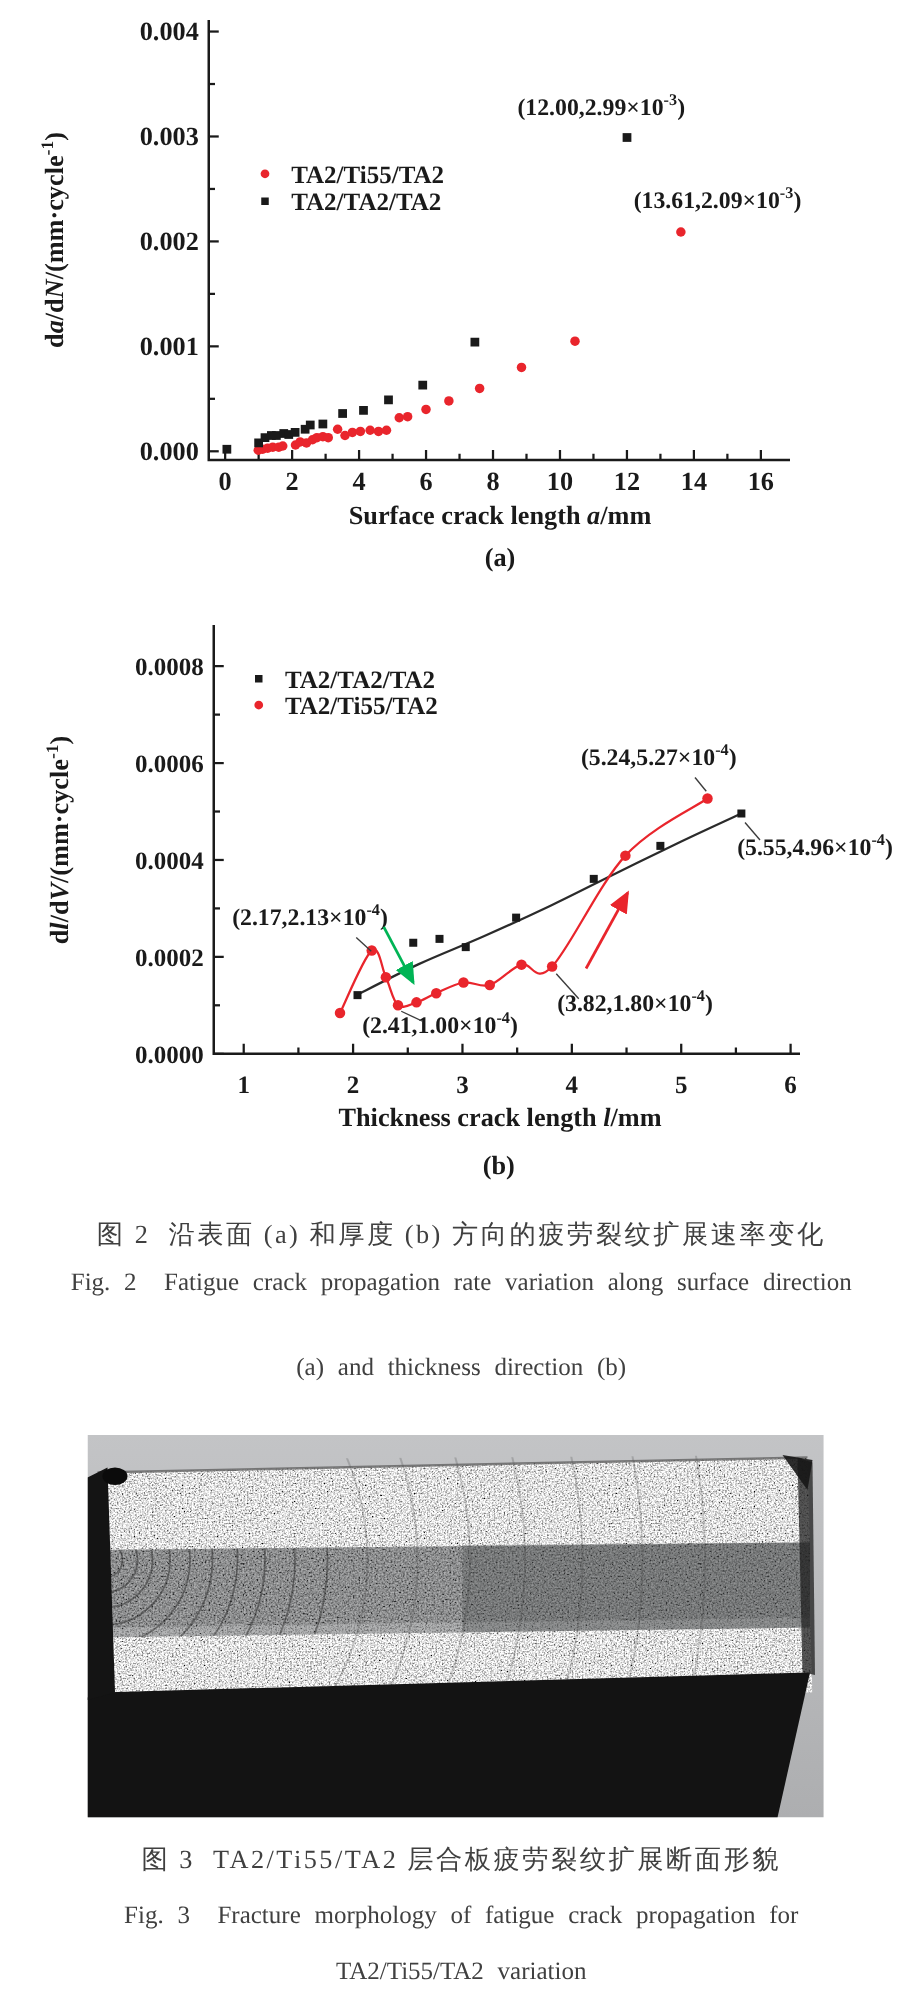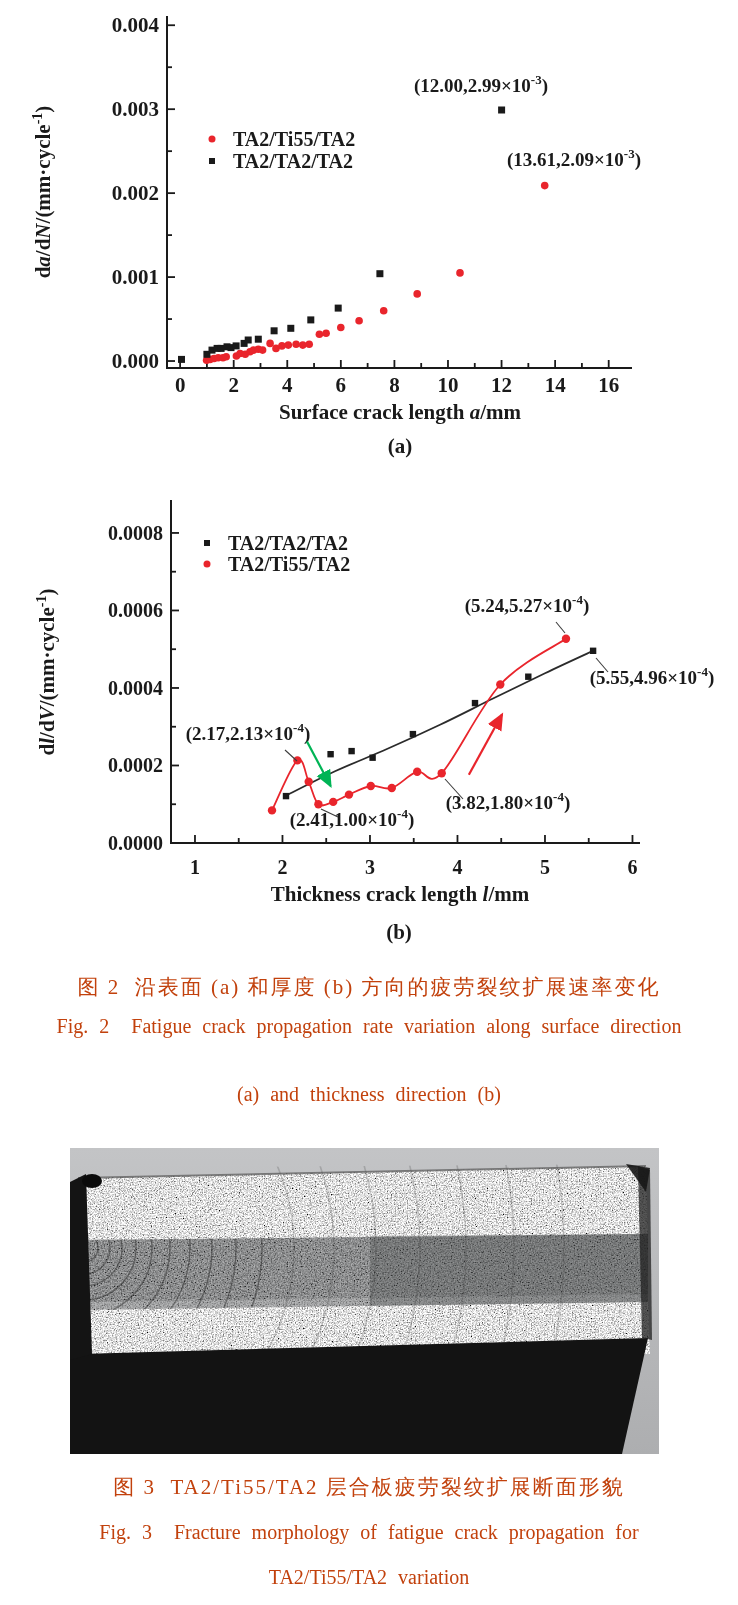--- a/index.html
+++ b/index.html
@@ -1,20 +1,20 @@
 <!DOCTYPE html>
 <html><head>
 <meta charset="utf-8">
 <style>
   html,body{margin:0;padding:0;background:#ffffff;}
   #page{position:relative;width:738px;height:1605px;background:#ffffff;overflow:hidden;
         font-family:"Liberation Serif","DejaVu Serif",serif;}
   svg{position:absolute;left:0;}
   svg text{font-family:"Liberation Serif","DejaVu Serif",serif;fill:#1a1a1a;}
-  .cap{position:absolute;left:0;width:738px;text-align:center;color:#c2410c;white-space:pre;}
+  .cap{position:absolute;left:0;width:738px;text-align:center;color:#404040;white-space:pre;}
   .cap-zh{font-size:21px;letter-spacing:2px;}
   .cap-en{font-size:20px;word-spacing:6px;}
 </style>
 </head>
 <body>
 
 <div id="page">
 
   <svg id="chart-a-svg" style="top:0;" width="738" height="460" viewBox="0 0 738 460">
       <g>

